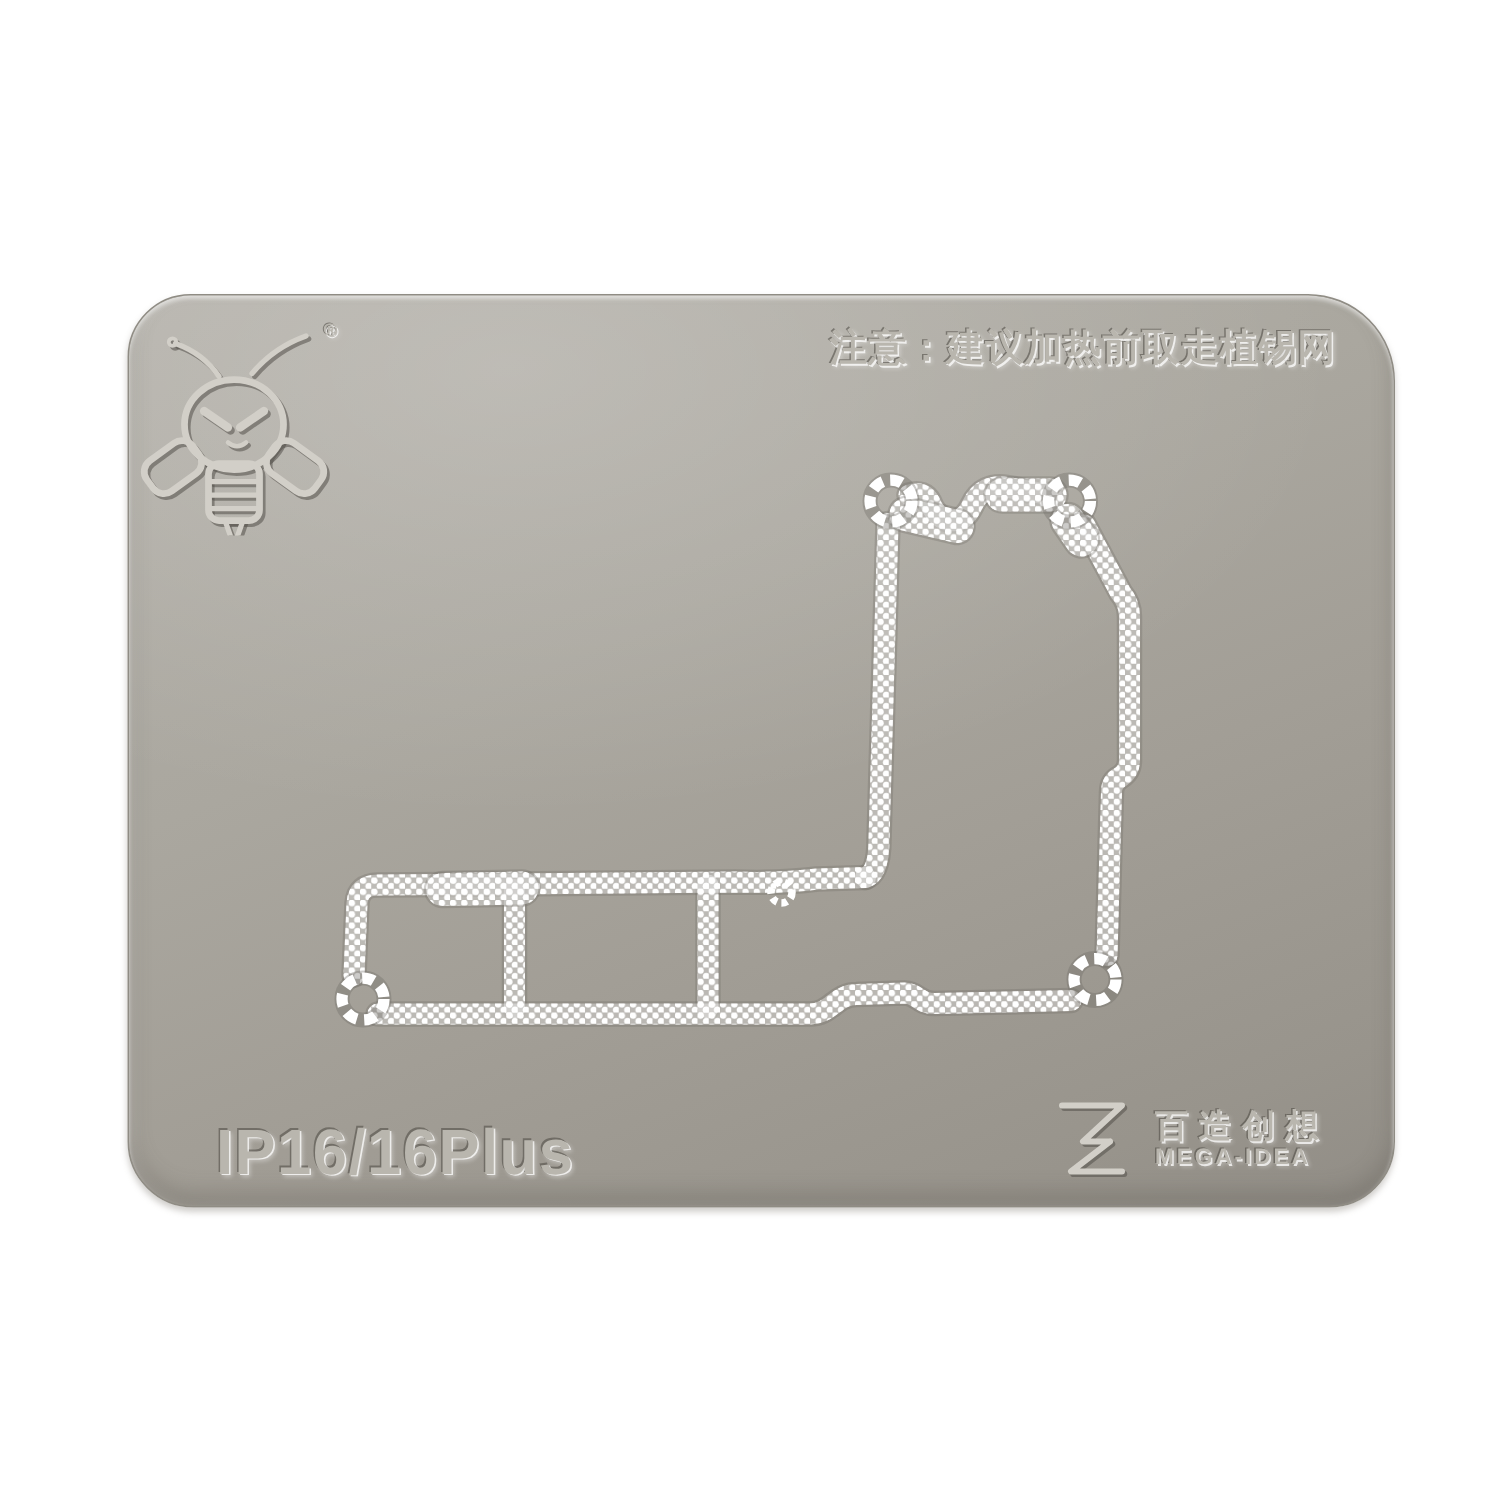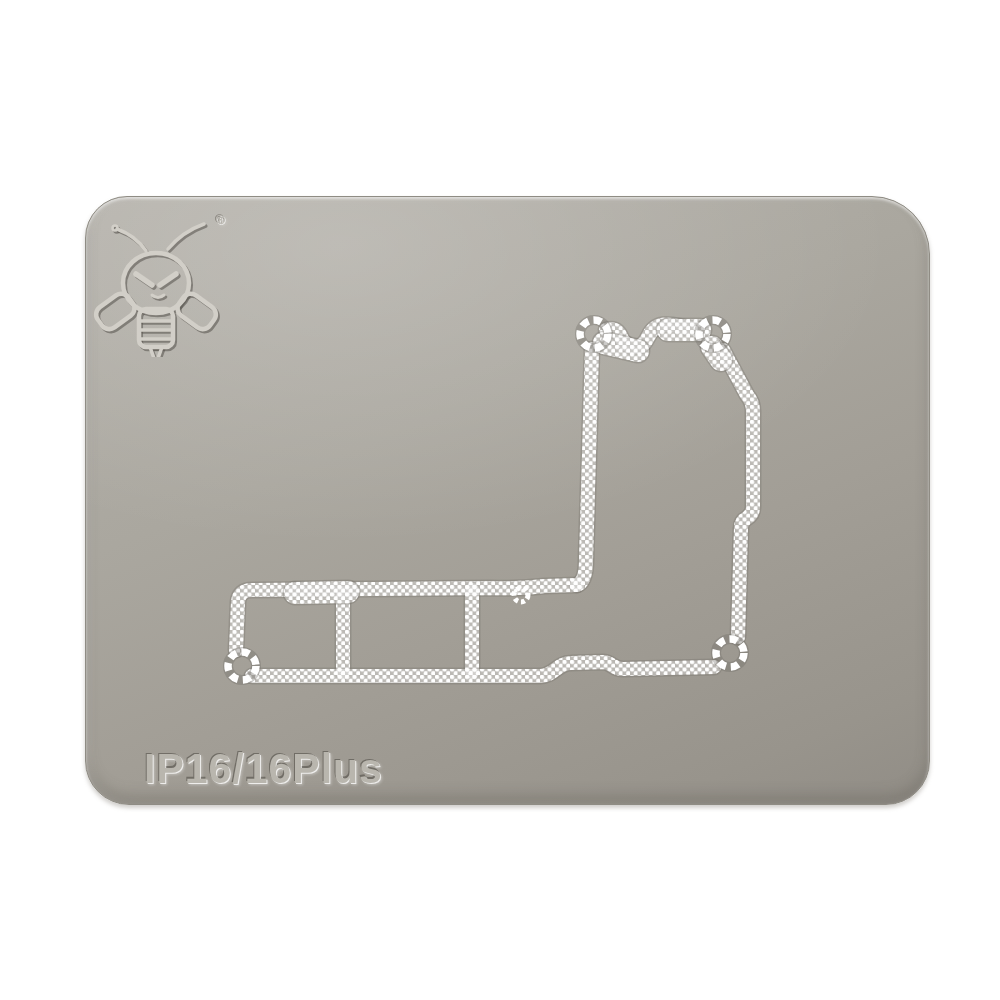--- a/index.html
+++ b/index.html
@@ -86,23 +86,39 @@
 
             <path d="M60,140 L72,140 L66,157 Z" stroke-width="3.5"></path>
           </g>
         </defs>
         <use href="#beeShape" class="emb-dark" transform="translate(1.8,2)"></use>
         <use href="#beeShape" class="emb-light"></use>
       </svg>
       <span class="reg embossed">®</span>
     </div>
 
+    <div class="warning embossed">注意：建议加热前取走植锡网</div>
 
     <div class="model embossed">IP16/16Plus</div>
 
+    <div class="brand">
+      <svg width="56" height="56" viewBox="0 0 56 56">
+        <defs>
+          <g id="brandMark">
+            <path d="M8,6 H48 L22,30 H40 M40,30 L14,50 H48" stroke-width="4"></path>
+          </g>
+        </defs>
+        <use href="#brandMark" class="emb-dark" transform="translate(1.5,1.7)"></use>
+        <use href="#brandMark" class="emb-light"></use>
+      </svg>
+      <div class="brand-texts">
+        <span class="brand-cn embossed">百造创想</span>
+        <span class="brand-en embossed">MEGA-IDEA</span>
+      </div>
+    </div>
 
   </div>
 
   <svg class="mesh-svg" viewBox="0 0 1000 1000">
     <defs>
       <pattern id="meshdots" width="7.5" height="7.5" patternUnits="userSpaceOnUse">
         <circle cx="2" cy="2" r="2.2" fill="#ffffff"></circle>
         <circle cx="5.8" cy="5.8" r="2.2" fill="#ffffff"></circle>
       </pattern>
       <g id="bands">

